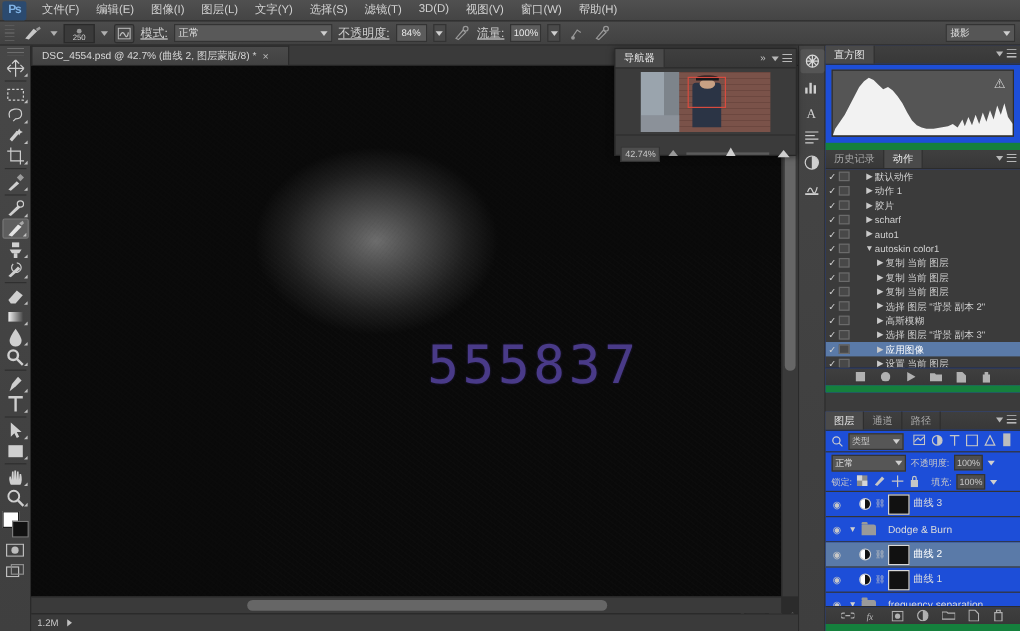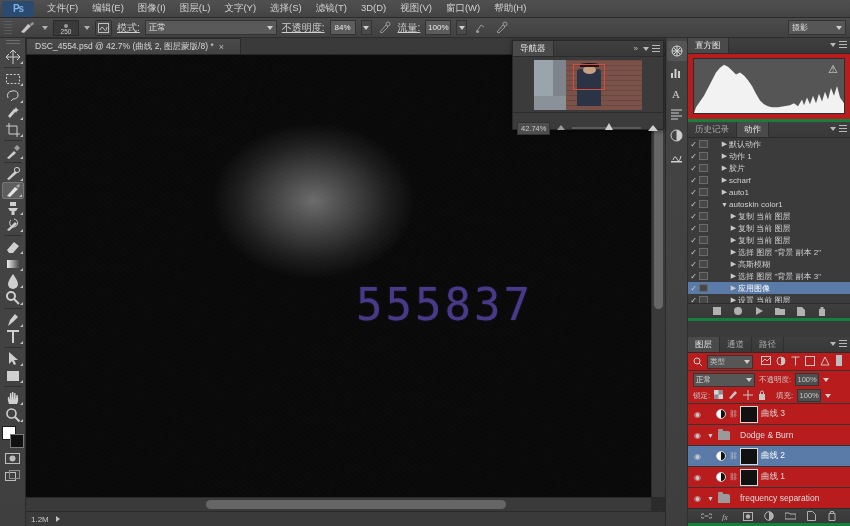--- a/index.html
+++ b/index.html
@@ -13,21 +13,21 @@
   }
   .app { width: 850px; height: 526px; position: relative; display: flex; flex-direction: column; }
 
   
   .menubar {
     height: 18px; background: linear-gradient(#505050,#444);
     display: flex; align-items: center; padding-left: 2px;
     border-bottom: 1px solid #2a2a2a; flex: none;
   }
   .ps-logo {
-    width: 32px; height: 16px; background: #2b4a6f;
+    width: 20px; height: 16px; background: #2b4a6f;
     color: #7fb2e5; font-size: 10px; font-weight: bold;
     display: flex; align-items: center; justify-content: center;
     margin-right: 6px; border-radius: 2px; letter-spacing: -1px;
   }
   .menu-item {
     padding: 2px 7px; font-size: 9.5px; color: #d2d2d2; white-space: nowrap; cursor: default;
   }
 
   
   .optionsbar {
@@ -148,21 +148,21 @@
   
   .dock { width: 185px; background: #3b3b3b; border-left:1px solid #2a2a2a; display: flex; flex: none; }
   .dock-icons {
     width: 22px; background: linear-gradient(#454545,#3e3e3e); border-right: 1px solid #2e2e2e;
     display: flex; flex-direction: column; align-items: center; padding-top: 3px; gap: 1px;
   }
   .dock-icon { width: 20px; height: 20px; display:flex; align-items:center; justify-content:center; }
   .dock-icon.active { background:#555; border-radius:2px;}
   .dock-main { flex: 1; display: flex; flex-direction: column; min-width: 0; }
 
-  .panel { background: #b91c1c; border-bottom: 3px solid #15803d; }
+  .panel { background: #1d4ed8; border-bottom: 6px solid #15803d; }
   .panel-tabs {
     height: 16px; background: linear-gradient(#3f3f3f,#383838); display: flex; align-items: stretch;
     border-bottom: 1px solid #2b2b2b; position: relative;
   }
   .ptab {
     padding: 0 7px; display: flex; align-items: center; font-size: 8.5px; color: #a9a9a9;
     border-right: 1px solid #2e2e2e;
   }
   .ptab.active { background: #4a4a4a; color: #eaeaea; }
   .panel-menu { position: absolute; right: 3px; top: 3px; display:flex; gap:3px; align-items:center;}

